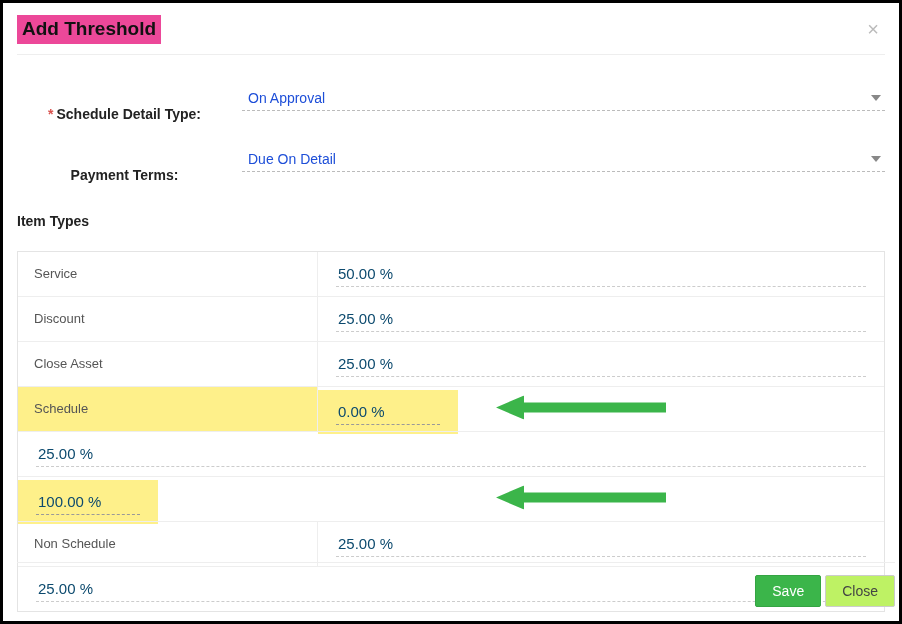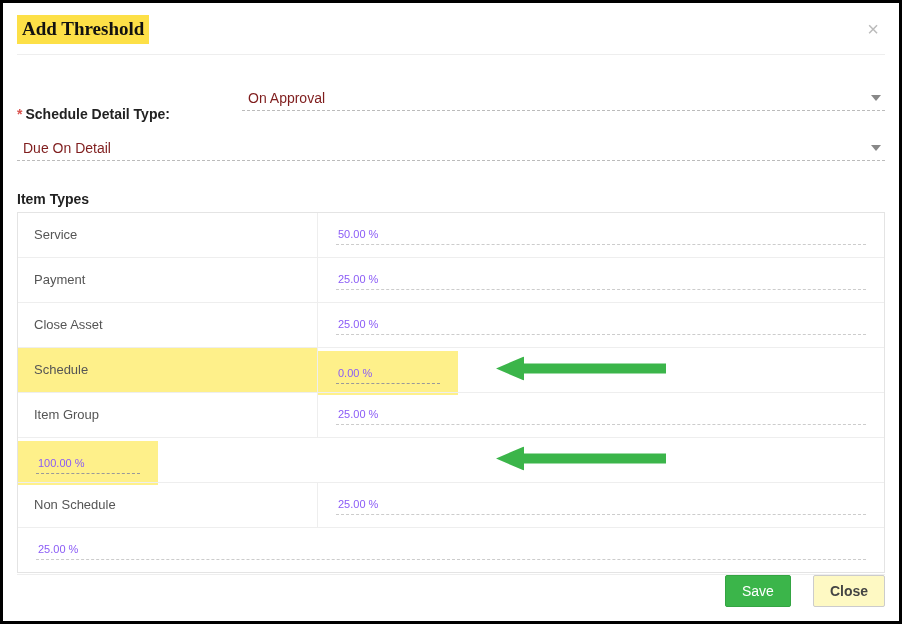--- a/index.html
+++ b/index.html
@@ -20,80 +20,79 @@
   }
   .header-row {
     display: flex;
     align-items: center;
     justify-content: space-between;
   }
   .title {
     font-size: 19px;
     font-weight: 700;
     color: #111;
-    background: #fde047;
+    background: #ec4899;
     padding: 3px 5px;
     line-height: 1.2;
-    font-family: Liberation Serif, serif;
   }
   .close-x {
     color: #bbb;
     font-size: 20px;
     cursor: pointer;
     padding: 0 6px;
   }
   .hr {
     border: none;
     border-top: 1px solid #eee;
     margin: 10px 0 20px 0;
   }
 
   .field-row {
     display: flex;
     align-items: center;
     margin-bottom: 14px;
   }
   .field-label {
     width: 225px;
-    text-align: left;
+    text-align: center;
     font-weight: 700;
     color: #222;
     padding-right: 10px;
     font-size: 14px;
     box-sizing: border-box;
     margin-top: 31px;
   }
   .field-label .req {
     color: #d9534f;
     margin-right: 3px;
   }
   .select {
     flex: 1;
     position: relative;
     border-bottom: 1px dashed #bbb;
     padding: 4px 20px 4px 6px;
-    color: #7f1d1d;
+    color: #1d4ed8;
     cursor: pointer;
   }
   .caret {
     position: absolute;
     right: 4px;
     top: 50%;
     transform: translateY(-50%);
     width: 0; height: 0;
     border-left: 5px solid transparent;
     border-right: 5px solid transparent;
     border-top: 6px solid #888;
   }
 
   .section-title {
     font-weight: 700;
     color: #222;
     margin-top: 30px;
-    margin-bottom: 5px;
+    margin-bottom: 22px;
     font-size: 14px;
   }
 
   .table {
     border: 1px solid #e4e4e4;
   }
   .row {
     display: flex;
     align-items: stretch;
     height: 44px;
@@ -121,23 +120,23 @@
     display: flex;
     align-items: center;
     padding: 0 18px;
     position: relative;
   }
   .val-input {
     width: 100%;
     border: none;
     border-bottom: 1px dashed #ccc;
     padding: 4px 2px;
-    color: #8b5cf6;
+    color: #0c4a6e;
     background: transparent;
-    font-size: 11px;
+    font-size: 15px;
     outline: none;
   }
   .row.hl .cell-b {
     padding: 0;
   }
   .val-hl-wrap {
     width: 140px;
     height: 100%;
     display: flex;
     align-items: center;
@@ -153,42 +152,42 @@
     position: absolute;
     left: 478px;
     top: 50%;
     transform: translateY(-50%);
   }
 
   .footer {
     position: absolute;
     bottom: 14px;
     left: 14px;
-    right: 14px;
+    right: 4px;
     border-top: 1px solid #eee;
+    padding-top: 12px;
     display: flex;
     justify-content: flex-end;
-    gap: 22px;
+    gap: 4px;
   }
   .btn {
     padding: 7px 16px;
     font-size: 14px;
     border-radius: 2px;
     cursor: pointer;
   }
   .btn-save {
     background: #3bb54a;
     color: #fff;
     border: 1px solid #34a443;
   }
   .btn-close {
-    background: #fef9c3;
+    background: #bef264;
     color: #444;
     border: 1px solid #ccc;
-    font-weight: bold;
   }
 </style>
 </head>
 <body>
 
 <div class="frame">
 
   <div class="header-row">
     <span class="title">Add Threshold</span>
     <span class="close-x">×</span>
@@ -200,37 +199,38 @@
     <div class="field-label">
       <span class="req">*</span><span>Schedule Detail Type:</span>
     </div>
     <div class="select">
       <span>On Approval</span>
       <span class="caret"></span>
     </div>
   </div>
 
   <div class="field-row">
+    <div class="field-label">Payment Terms:</div>
     <div class="select">
       <span>Due On Detail</span>
       <span class="caret"></span>
     </div>
   </div>
 
   <div class="section-title">Item Types</div>
 
   <div class="table" id="item-types-table">
       <div class="row">
         <div class="cell-a">Service</div>
         <div class="cell-b">
           <input class="val-input" value="50.00 %" style="">
         </div>
       </div>
       <div class="row">
-        <div class="cell-a">Payment</div>
+        <div class="cell-a">Discount</div>
         <div class="cell-b">
           <input class="val-input" value="25.00 %" style="">
         </div>
       </div>
       <div class="row">
         <div class="cell-a">Close Asset</div>
         <div class="cell-b">
           <input class="val-input" value="25.00 %" style="">
         </div>
       </div>
@@ -239,21 +239,20 @@
         <div class="arrow-annot"><svg width="170" height="24" viewBox="0 0 170 24">
             <polygon points="0,12 28,0 28,7 170,7 170,17 28,17 28,24" fill="#3bb54a"></polygon>
           </svg></div>
         <div class="cell-b">
           <div class="val-hl-wrap">
             <input class="val-input" value="0.00 %" style="">
           </div>
         </div>
       </div>
       <div class="row">
-        <div class="cell-a">Item Group</div>
         <div class="cell-b">
           <input class="val-input" value="25.00 %" style="">
         </div>
       </div>
       <div class="row hl">
         <div class="arrow-annot"><svg width="170" height="24" viewBox="0 0 170 24">
             <polygon points="0,12 28,0 28,7 170,7 170,17 28,17 28,24" fill="#3bb54a"></polygon>
           </svg></div>
         <div class="cell-b">
           <div class="val-hl-wrap">

